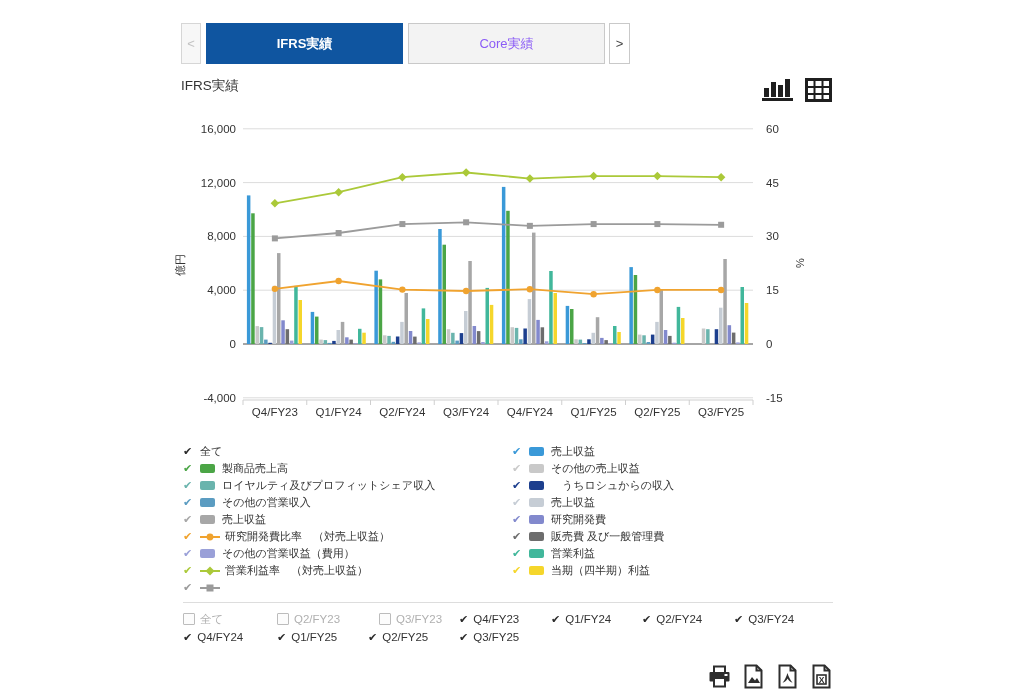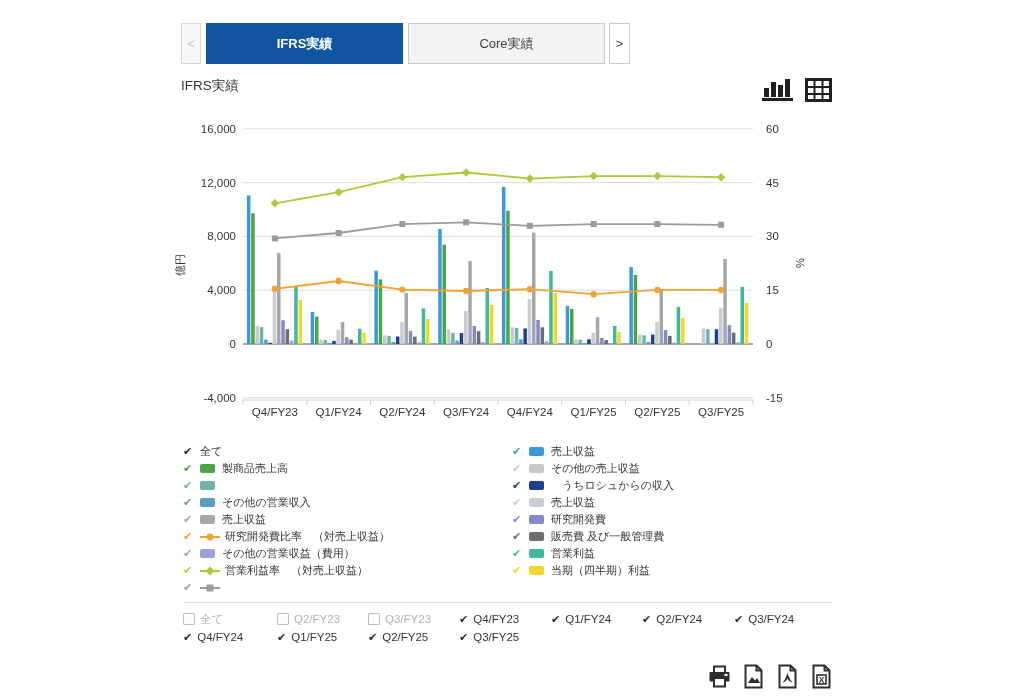--- a/index.html
+++ b/index.html
@@ -3,21 +3,21 @@
 <meta charset="utf-8">
 <style>
   html,body{margin:0;padding:0;background:#fff;}
   body{font-family:"Liberation Sans","DejaVu Sans",sans-serif;color:#333;}
   .frame{position:relative;width:1024px;height:699px;background:#fff;overflow:hidden;}
 
   
   .tabbar{position:absolute;left:181px;top:23px;height:41px;display:flex;}
   .navbtn{width:20px;height:41px;border:1px solid #d6d6d6;background:#f7f7f7;display:flex;align-items:center;justify-content:center;font-size:13px;color:#c2c2c2;box-sizing:border-box;cursor:pointer;}
   .navbtn.next{background:#fff;color:#444;border-color:#c9c9c9;width:21px;margin-left:4px;}
-  .tab{width:197px;height:41px;border:1px solid #c9c9c9;background:#f3f3f3;display:flex;align-items:center;justify-content:center;font-size:13px;color:#404040;box-sizing:border-box;margin-left:5px;cursor:pointer;}
+  .tab{width:197px;height:41px;border:1px solid #c9c9c9;background:#f3f3f3;display:flex;align-items:center;justify-content:center;font-size:13px;color:#8b5cf6;box-sizing:border-box;margin-left:5px;cursor:pointer;}
   .tab.active{background:#0f55a0;border-color:#0f55a0;color:#fff;font-weight:bold;}
 
   .page-title{position:absolute;left:181px;top:77px;font-size:13.5px;color:#333;font-weight:500;}
 
   .viewicons{position:absolute;right:192px;top:76px;display:flex;gap:9px;align-items:flex-end;}
   .viewicons svg{display:block;cursor:pointer;}
 
   .chartbox{position:absolute;left:168px;top:113px;width:665px;height:316px;}
 
   
@@ -255,20 +255,21 @@
           <span class="lg-label">全て</span>
         </div>
         <div class="lg-row">
           <span class="chk" style="color:#4ba546">✔</span>
           <span class="swatch" style="background:#4ba546"></span>
           <span class="lg-label">製商品売上高</span>
         </div>
         <div class="lg-row">
           <span class="chk" style="color:#6ab4ad">✔</span>
           <span class="swatch" style="background:#6ab4ad"></span>
+          <span class="lg-label">ロイヤルティ及びプロフィットシェア収入</span>
         </div>
         <div class="lg-row">
           <span class="chk" style="color:#5b9cc1">✔</span>
           <span class="swatch" style="background:#5b9cc1"></span>
           <span class="lg-label">その他の営業収入</span>
         </div>
         <div class="lg-row">
           <span class="chk" style="color:#a7a7a7">✔</span>
           <span class="swatch" style="background:#a7a7a7"></span>
           <span class="lg-label">売上収益</span>
@@ -351,21 +352,21 @@
   <div class="filters" id="filters">
       <div class="f-row">
         <span class="f-item" style="left: 0px;">
           <span class="fbox"></span>
           <span class="f-label off">全て</span>
         </span>
         <span class="f-item" style="left: 94px;">
           <span class="fbox"></span>
           <span class="f-label off">Q2/FY23</span>
         </span>
-        <span class="f-item" style="left: 185px;">
+        <span class="f-item" style="left: 196px;">
           <span class="fbox"></span>
           <span class="f-label off">Q3/FY23</span>
         </span>
         <span class="f-item" style="left: 276px;">
           <span class="fchk">✔</span>
           <span class="f-label">Q4/FY23</span>
         </span>
         <span class="f-item" style="left: 368px;">
           <span class="fchk">✔</span>
           <span class="f-label">Q1/FY24</span>

